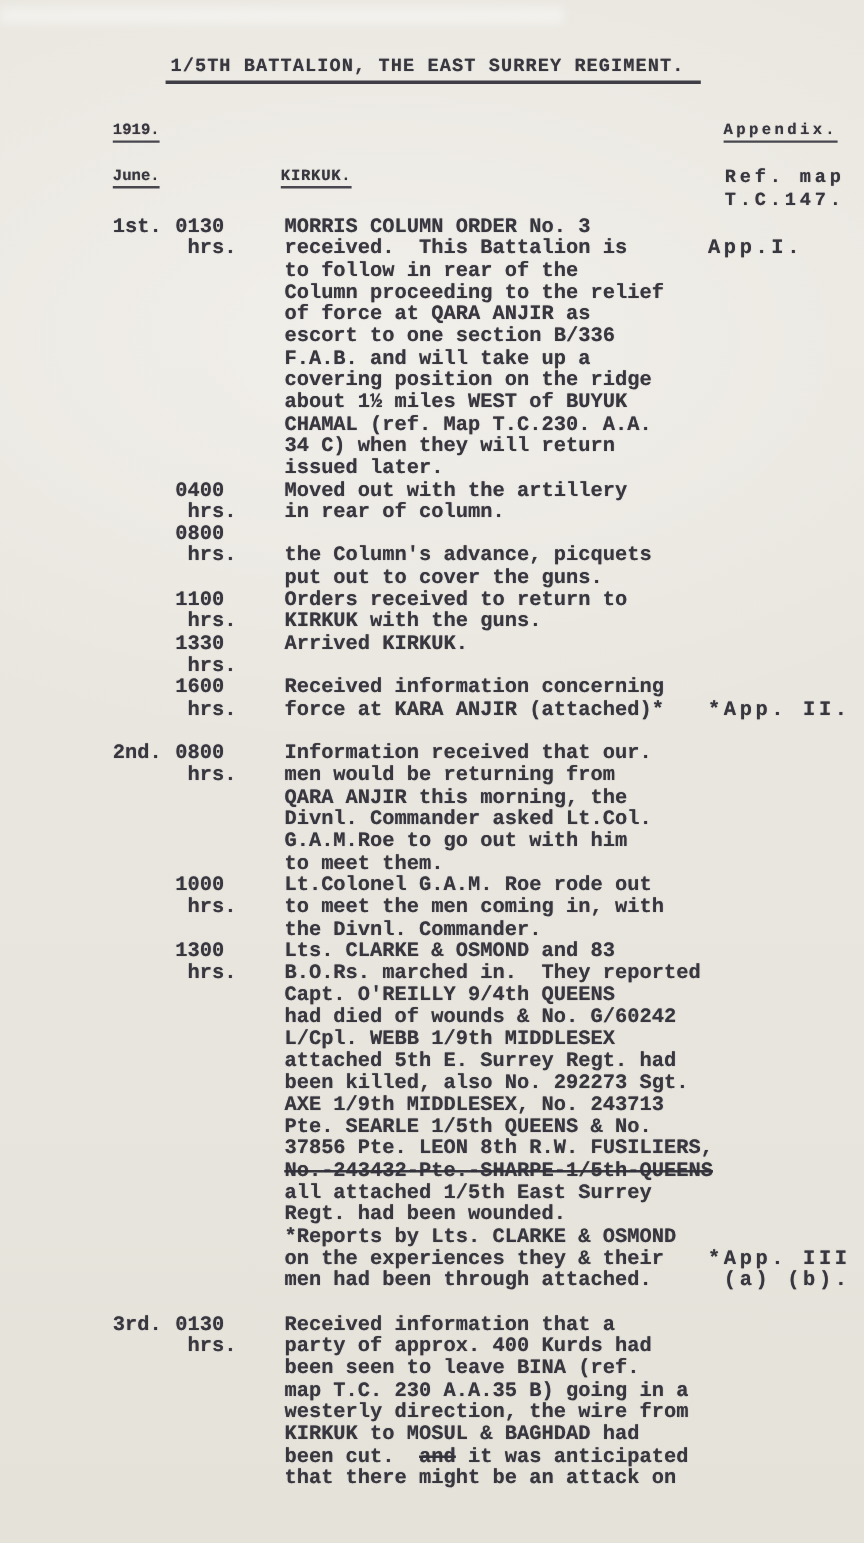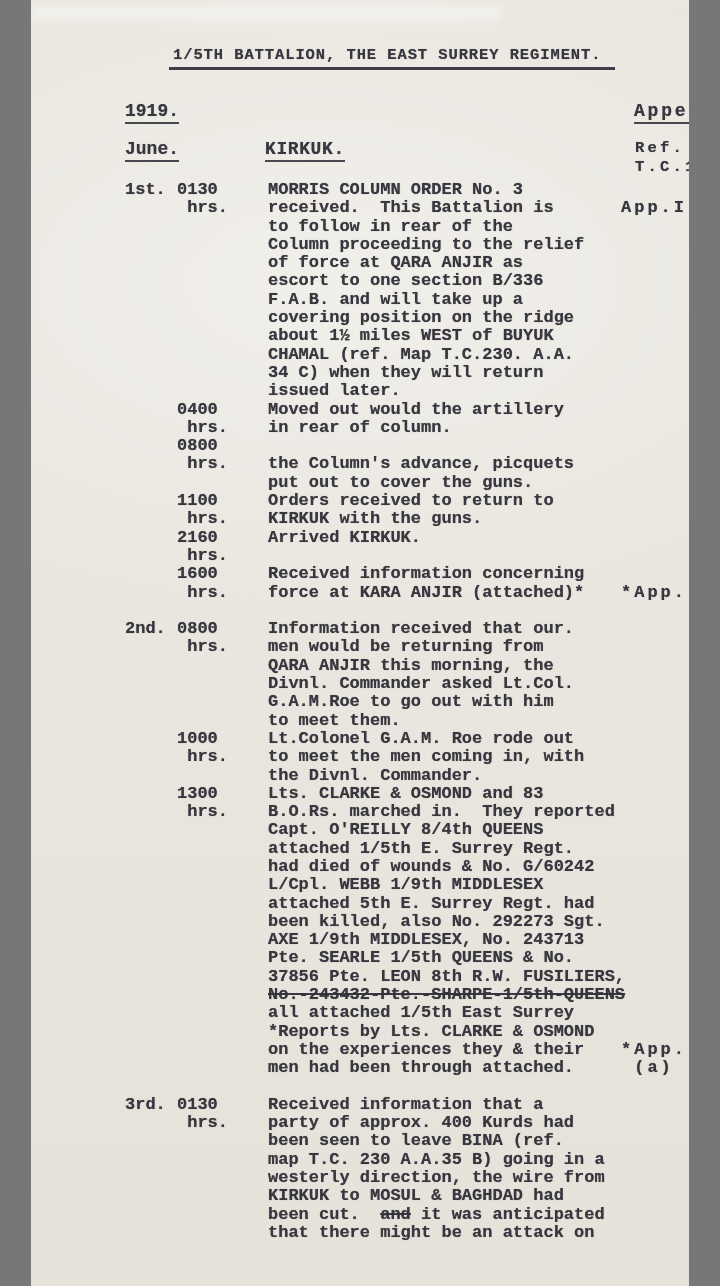--- a/index.html
+++ b/index.html
@@ -1,38 +1,37 @@
 <!DOCTYPE html>
 <html><head>
 <meta charset="utf-8">
 <style>
   html,body{margin:0;padding:0;background:#777;}
   .paper{
     position:relative;
-    width:620px;height:1286px;
+    width:720px;height:1286px;
     margin:0 auto;
     background:
       radial-gradient(ellipse 900px 500px at 45% 22%, rgba(255,255,255,0.35), rgba(255,255,255,0) 70%),
       linear-gradient(180deg,#eae7e0 0%, #e9e6df 55%, #e5e2da 100%);
     font-family:"Liberation Mono","DejaVu Sans Mono",monospace;
     font-weight:700;
     color:#38363e;
     overflow:hidden;
-    padding-left:38px;
   }
   .tex{position:absolute;left:0;top:6px;width:470px;height:14px;
     background:rgba(255,255,255,0.4);filter:blur(4px);}
   .ink{white-space:pre;text-shadow:0 0 0.8px rgba(56,54,62,0.65);}
   .title{
     position:absolute;left:138px;top:46px;
     font-size:15.5px;letter-spacing:0.9px;
     padding:0 14px 3px 4px;
     border-bottom:3px solid rgba(44,42,52,0.9);
   }
-  .hdr{position:absolute;font-size:18px;padding-bottom:1px;
+  .hdr{position:absolute;font-size:13px;padding-bottom:1px;
     border-bottom:2.5px solid rgba(44,42,52,0.85);}
   .year{left:94px;top:101px;}
   .appendix{left:603px;top:101px;letter-spacing:2.8px;}
   .month{left:94px;top:139px;}
   .location{left:234px;top:139px;letter-spacing:0.6px;}
   .refmap{position:absolute;left:604px;top:139px;font-size:15.5px;
     line-height:18.5px;letter-spacing:3.2px;}
   .lines{position:absolute;left:0;top:181px;width:720px;}
   .line{position:relative;height:18.3px;line-height:18.3px;font-size:17px;}
   .line span{position:absolute;top:0;white-space:pre;}
@@ -97,21 +96,21 @@
         <span class="c-text ink">CHAMAL (ref. Map T.C.230. A.A.</span>
       </div>
       <div class="line">
         <span class="c-text ink">34 C) when they will return</span>
       </div>
       <div class="line">
         <span class="c-text ink">issued later.</span>
       </div>
       <div class="line">
         <span class="c-time ink">0400</span>
-        <span class="c-text ink">Moved out would the artillery</span>
+        <span class="c-text ink">Moved out with the artillery</span>
       </div>
       <div class="line">
         <span class="c-time ink"> hrs.</span>
         <span class="c-text ink">in rear of column.</span>
       </div>
       <div class="line">
         <span class="c-time ink">0800</span>
       </div>
       <div class="line">
         <span class="c-time ink"> hrs.</span>
@@ -122,21 +121,21 @@
       </div>
       <div class="line">
         <span class="c-time ink">1100</span>
         <span class="c-text ink">Orders received to return to</span>
       </div>
       <div class="line">
         <span class="c-time ink"> hrs.</span>
         <span class="c-text ink">KIRKUK with the guns.</span>
       </div>
       <div class="line">
-        <span class="c-time ink">2160</span>
+        <span class="c-time ink">1330</span>
         <span class="c-text ink">Arrived KIRKUK.</span>
       </div>
       <div class="line">
         <span class="c-time ink"> hrs.</span>
       </div>
       <div class="line">
         <span class="c-time ink">1600</span>
         <span class="c-text ink">Received information concerning</span>
       </div>
       <div class="line">
@@ -179,24 +178,21 @@
       </div>
       <div class="line">
         <span class="c-time ink">1300</span>
         <span class="c-text ink">Lts. CLARKE &amp; OSMOND and 83</span>
       </div>
       <div class="line">
         <span class="c-time ink"> hrs.</span>
         <span class="c-text ink">B.O.Rs. marched in.  They reported</span>
       </div>
       <div class="line">
-        <span class="c-text ink">Capt. O'REILLY 8/4th QUEENS</span>
-      </div>
-      <div class="line">
-        <span class="c-text ink">attached 1/5th E. Surrey Regt.</span>
+        <span class="c-text ink">Capt. O'REILLY 9/4th QUEENS</span>
       </div>
       <div class="line">
         <span class="c-text ink">had died of wounds &amp; No. G/60242</span>
       </div>
       <div class="line">
         <span class="c-text ink">L/Cpl. WEBB 1/9th MIDDLESEX</span>
       </div>
       <div class="line">
         <span class="c-text ink">attached 5th E. Surrey Regt. had</span>
       </div>
@@ -210,20 +206,23 @@
         <span class="c-text ink">Pte. SEARLE 1/5th QUEENS &amp; No.</span>
       </div>
       <div class="line">
         <span class="c-text ink">37856 Pte. LEON 8th R.W. FUSILIERS,</span>
       </div>
       <div class="line">
         <span class="c-text ink strike">No.-243432-Pte.-SHARPE-1/5th-QUEENS</span>
       </div>
       <div class="line">
         <span class="c-text ink">all attached 1/5th East Surrey</span>
+      </div>
+      <div class="line">
+        <span class="c-text ink">Regt. had been wounded.</span>
       </div>
       <div class="line">
         <span class="c-text ink">*Reports by Lts. CLARKE &amp; OSMOND</span>
       </div>
       <div class="line">
         <span class="c-text ink">on the experiences they &amp; their</span>
         <span class="c-app ink">*App. III</span>
       </div>
       <div class="line">
         <span class="c-text ink">men had been through attached.</span>

